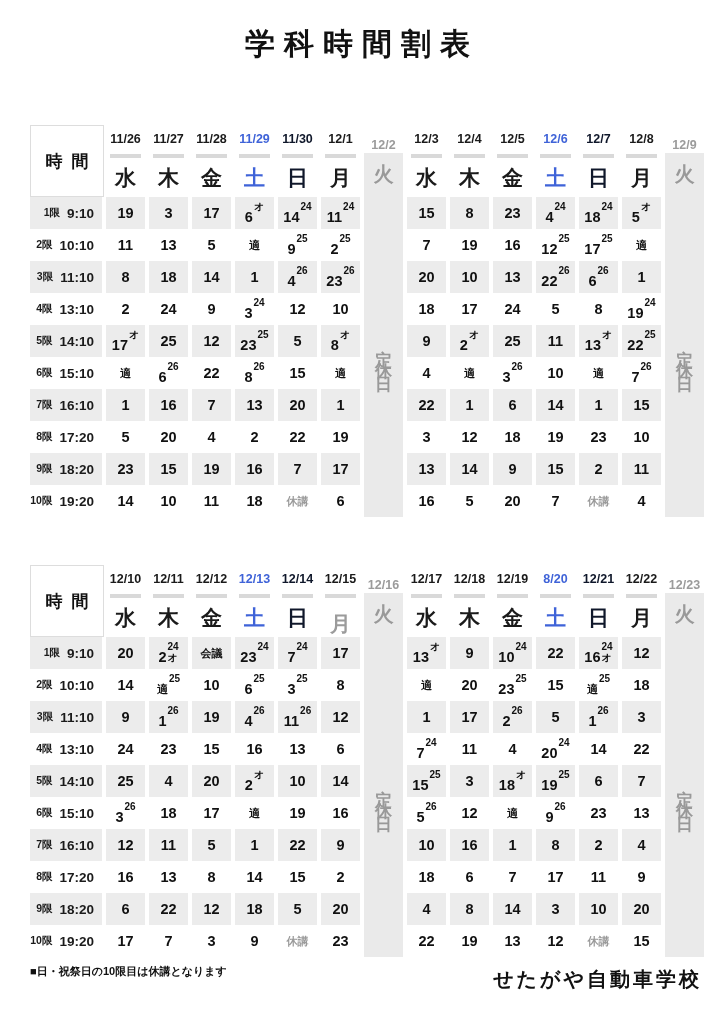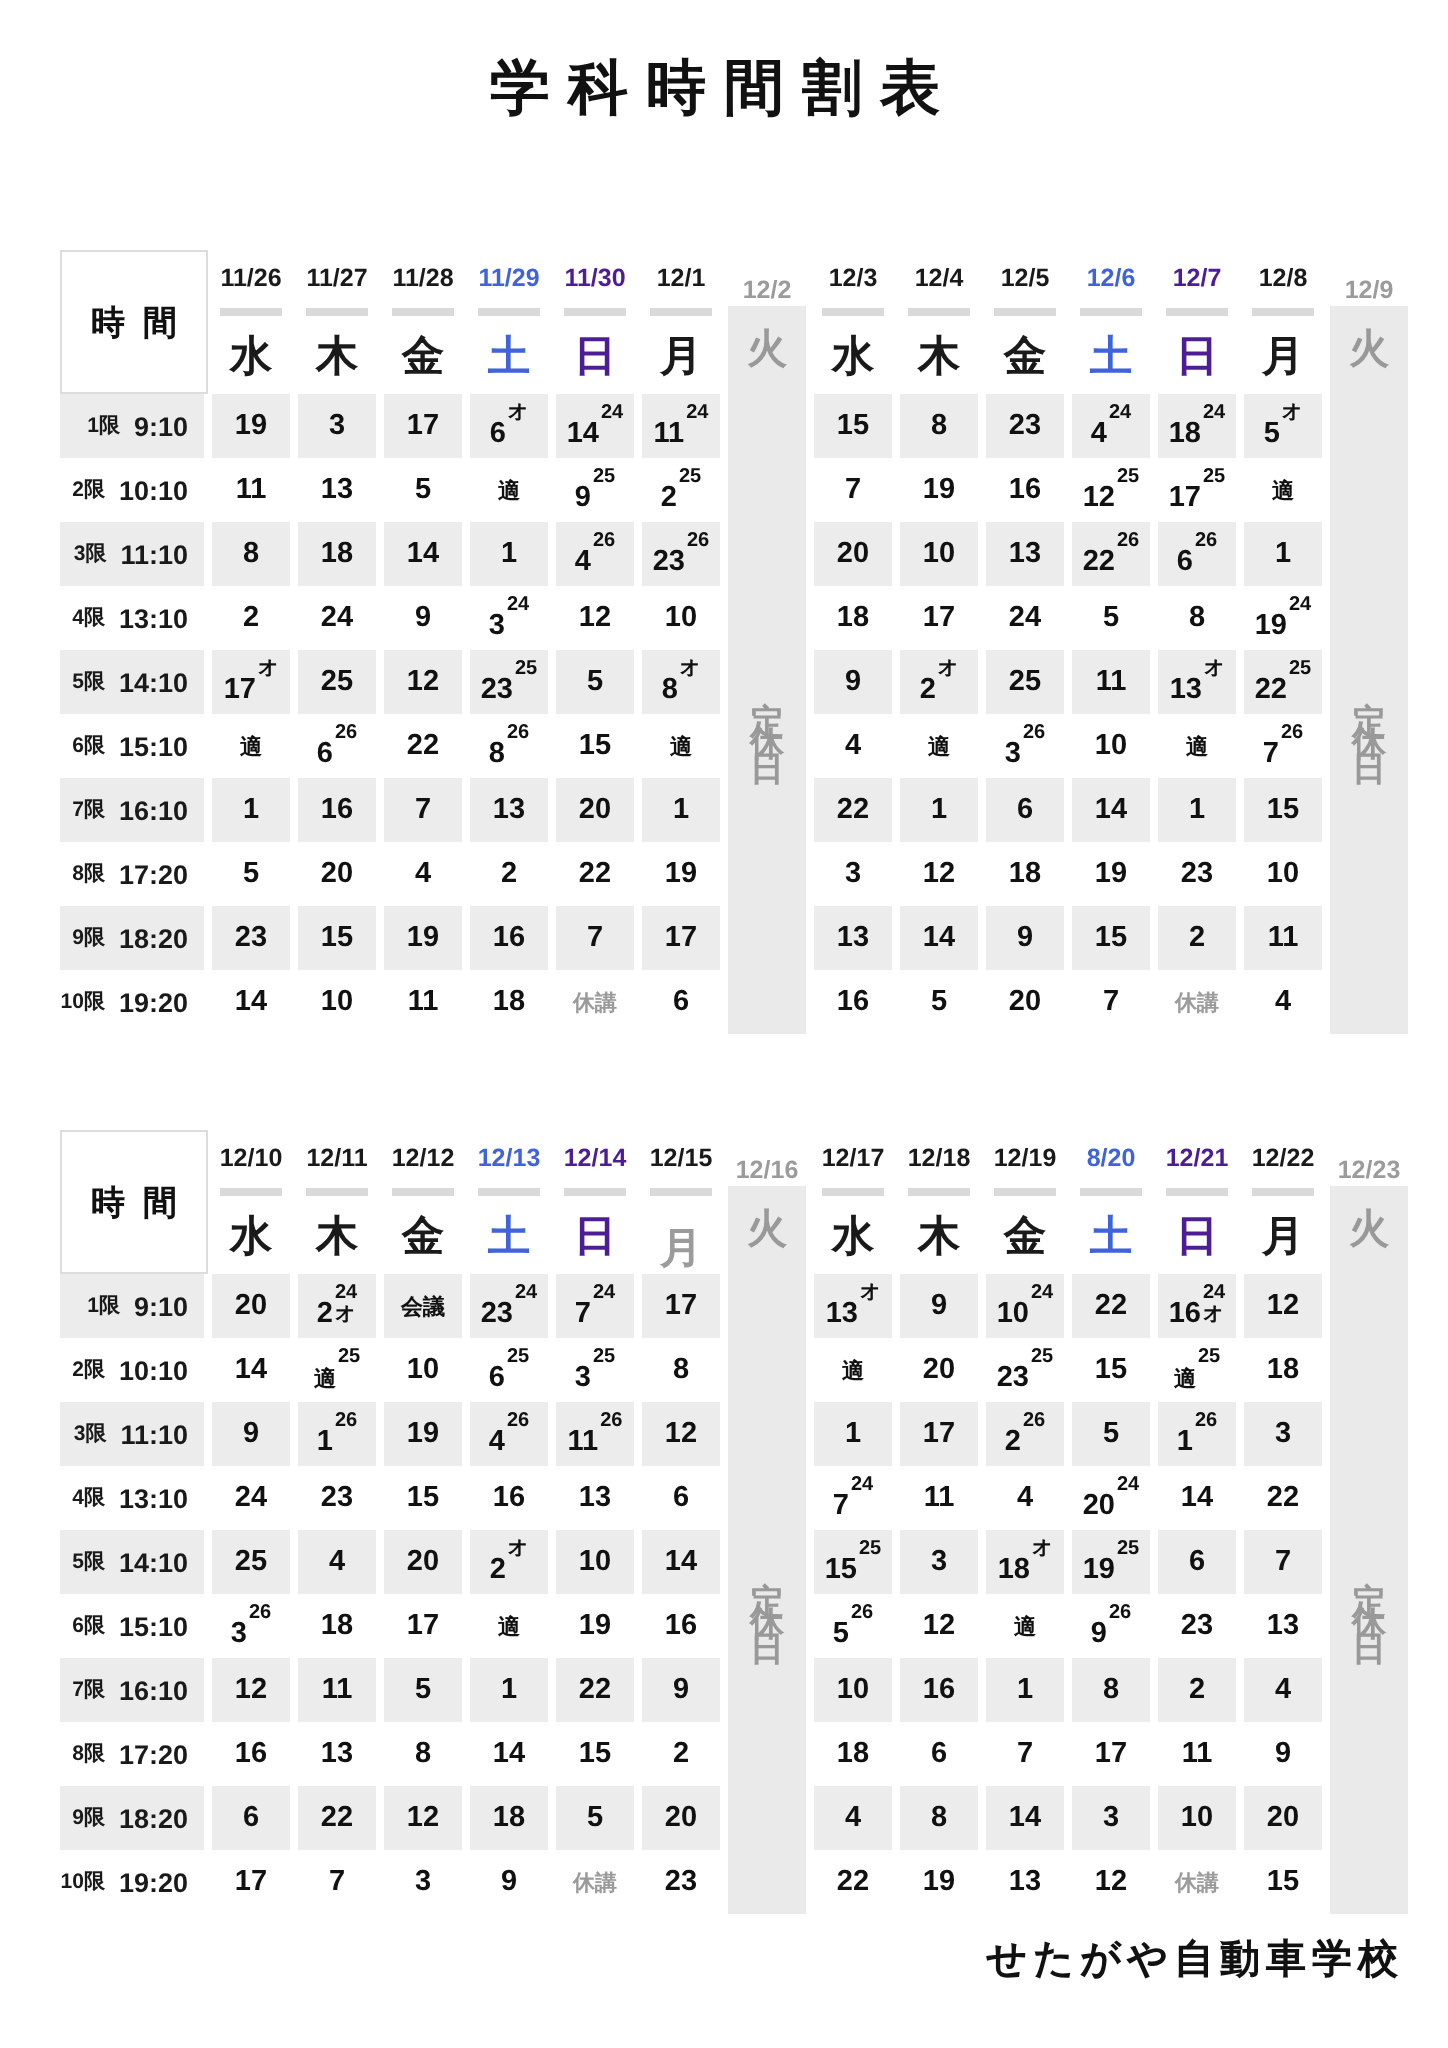--- a/index.html
+++ b/index.html
@@ -20,21 +20,21 @@
   #t0{top:125px;}
   #t1{top:565px;}
   .th-box{
     background:#fff;border:1px solid #ddd;box-sizing:border-box;
     display:flex;align-items:center;justify-content:center;
     font-size:17px;font-weight:bold;letter-spacing:9px;padding-left:9px;color:#111;
   }
   .date{display:flex;align-items:center;justify-content:center;font-size:12.5px;font-weight:bold;white-space:nowrap;}
   .c-black{color:#1a1a1a;}
   .c-blue{color:#3f63d8;}
-  .c-red{color:#4c1d95;}
+  .c-red{color:#0f172a;}
   .c-gray{color:#9b9b9b;margin-top:12px;}
   .barwrap{display:flex;align-items:flex-end;justify-content:center;}
   .bar{width:31px;height:4px;background:#d9d9d9;margin-bottom:1px;}
   .day{display:flex;align-items:center;justify-content:center;font-size:21px;font-weight:bold;}
   .closedcol{
     margin:0 2px;background:#eaeaea;
     display:flex;flex-direction:column;align-items:center;
   }
   .closed-day{height:42px;display:flex;align-items:center;justify-content:center;font-size:20px;font-weight:bold;color:#999;}
   .closed-vert{flex:1;display:flex;align-items:center;justify-content:center;}
@@ -2134,14 +2134,15 @@
     <div class="bodycell" style="grid-area: 13 / 14;">
       <div class="cbg">
         <div class="cv">
           <span class="mtext">15</span>
         </div>
       </div>
     </div>
   </div>
 
 <div class="notes">
+  <div>■日・祝祭日の10限目は休講となります</div>
 </div>
 <div class="school">せたがや自動車学校</div>
 
 </body></html>

